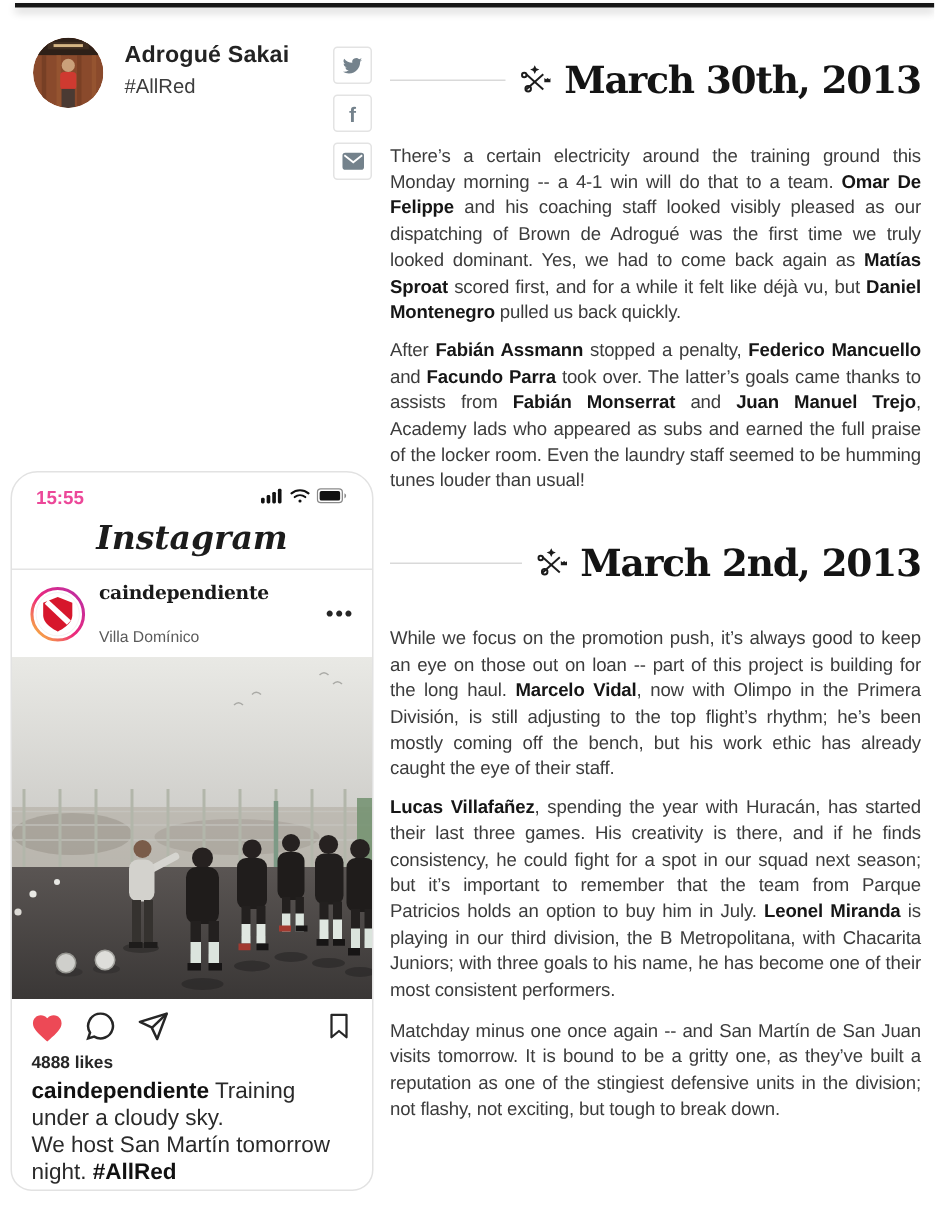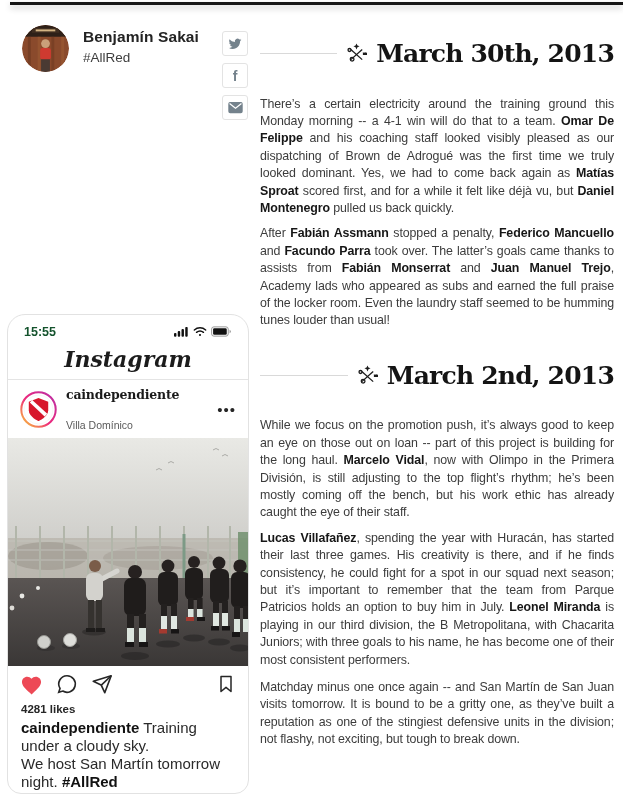--- a/index.html
+++ b/index.html
@@ -30,21 +30,21 @@
   .sec-date{font-family:"DejaVu Serif",serif;font-weight:700;font-size:25px;line-height:30px;
             letter-spacing:-0.8px;color:#141414;white-space:nowrap;}
   .para{margin:0 0 8px;font-size:12.4px;line-height:17.4px;letter-spacing:-0.1px;
         text-align:justify;color:#3c3c3c;}
   .para b{color:#161616;}
 
   
   .phone{position:absolute;left:7px;top:314px;width:242px;height:480px;background:#fff;
          border:1px solid #e2e2e2;border-radius:18px 18px 14px 14px;overflow:hidden;box-sizing:border-box;}
   .statusbar{display:flex;justify-content:space-between;align-items:center;padding:8px 16px 2px;}
-  .status-time{font-size:12.5px;font-weight:700;color:#14532d;}
+  .status-time{font-size:12.5px;font-weight:700;color:#ec4899;}
   .status-icons{display:flex;align-items:center;gap:4px;}
   .ig-logobar{padding:3px 13px 7px;border-bottom:1px solid #e4e4e4;text-align:center;}
   .ig-logo{font-family:"DejaVu Serif",serif;font-style:italic;font-weight:600;font-size:22px;color:#1c1c1c;}
   .post-head{display:flex;align-items:center;padding:7px 12px;}
   .ring{width:37px;height:37px;flex:0 0 auto;}
   .post-head-text{margin-left:9px;flex:1;min-width:0;}
   .post-user{font-size:12.5px;font-weight:700;color:#1a1a1a;font-family:"DejaVu Serif",serif;letter-spacing:-.2px;}
   .post-loc{font-size:10.5px;color:#5a5a5a;margin-top:17px;}
   .more-btn{border:0;background:none;font-size:15px;letter-spacing:1px;color:#262626;cursor:pointer;padding:2px 0;}
   .photo{display:block;width:240px;height:228px;}
@@ -96,21 +96,21 @@
           <rect x="16" y="12" width="3" height="36" fill="#9c5c33" opacity=".6"></rect>
           <rect x="30" y="12" width="3" height="36" fill="#6f3b22" opacity=".6"></rect>
           <rect x="40" y="12" width="3" height="36" fill="#9c5c33" opacity=".6"></rect>
           <circle cx="24" cy="19" r="4.5" fill="#caa07a"></circle>
           <rect x="18.5" y="23.5" width="11" height="12" rx="2.5" fill="#cf3a30"></rect>
           <rect x="19.5" y="35" width="9" height="13" fill="#4a3a33"></rect>
         </g>
       </svg>
     </div>
     <div>
-      <div class="profile-name">Benjamín Sakai</div>
+      <div class="profile-name">Adrogué Sakai</div>
       <div class="profile-tag">#AllRed</div>
     </div>
   </div>
 
   <div class="share-col">
     <button class="share-btn">
       <span>
         <svg width="14" height="14" viewBox="0 0 24 24" fill="#74828c">
             <path d="M23 4.9c-.8.4-1.7.6-2.6.8a4.5 4.5 0 0 0 2-2.5c-.9.5-1.9.9-2.9 1.1a4.5 4.5 0 0 0-7.7 4.1A12.8 12.8 0 0 1 2.5 3.7a4.5 4.5 0 0 0 1.4 6 4.4 4.4 0 0 1-2-.6v.1a4.5 4.5 0 0 0 3.6 4.4 4.5 4.5 0 0 1-2 .1 4.5 4.5 0 0 0 4.2 3.1A9 9 0 0 1 1 18.6a12.7 12.7 0 0 0 6.9 2c8.3 0 12.8-6.9 12.8-12.8v-.6c.9-.6 1.6-1.4 2.3-2.3z"></path>
           </svg>
@@ -349,21 +349,21 @@
               <path d="M22 3l-7 18.5-4-8.5-8.5-4z"></path>
             </svg></span>
         </button>
       <span class="spacer"></span>
       <button class="icon-btn">
           <span><svg width="20" height="22" viewBox="0 0 24 24" fill="none" stroke="#262626" stroke-width="1.8" stroke-linejoin="round">
               <path d="M6 3h12v18l-6-5-6 5z"></path>
             </svg></span>
         </button>
     </div>
-    <div class="likes">4281 likes</div>
+    <div class="likes">4888 likes</div>
     <div class="caption"><b>caindependiente</b><span> Training under a cloudy sky.</span><br><span>We host San Martín tomorrow night. </span><b>#AllRed</b></div>
     <div class="time-row">
       <span>50 minutes ago</span>
       <span> • </span>
       <span class="see-tr">See Translation</span>
     </div>
 
   </div>
 </div>
 

